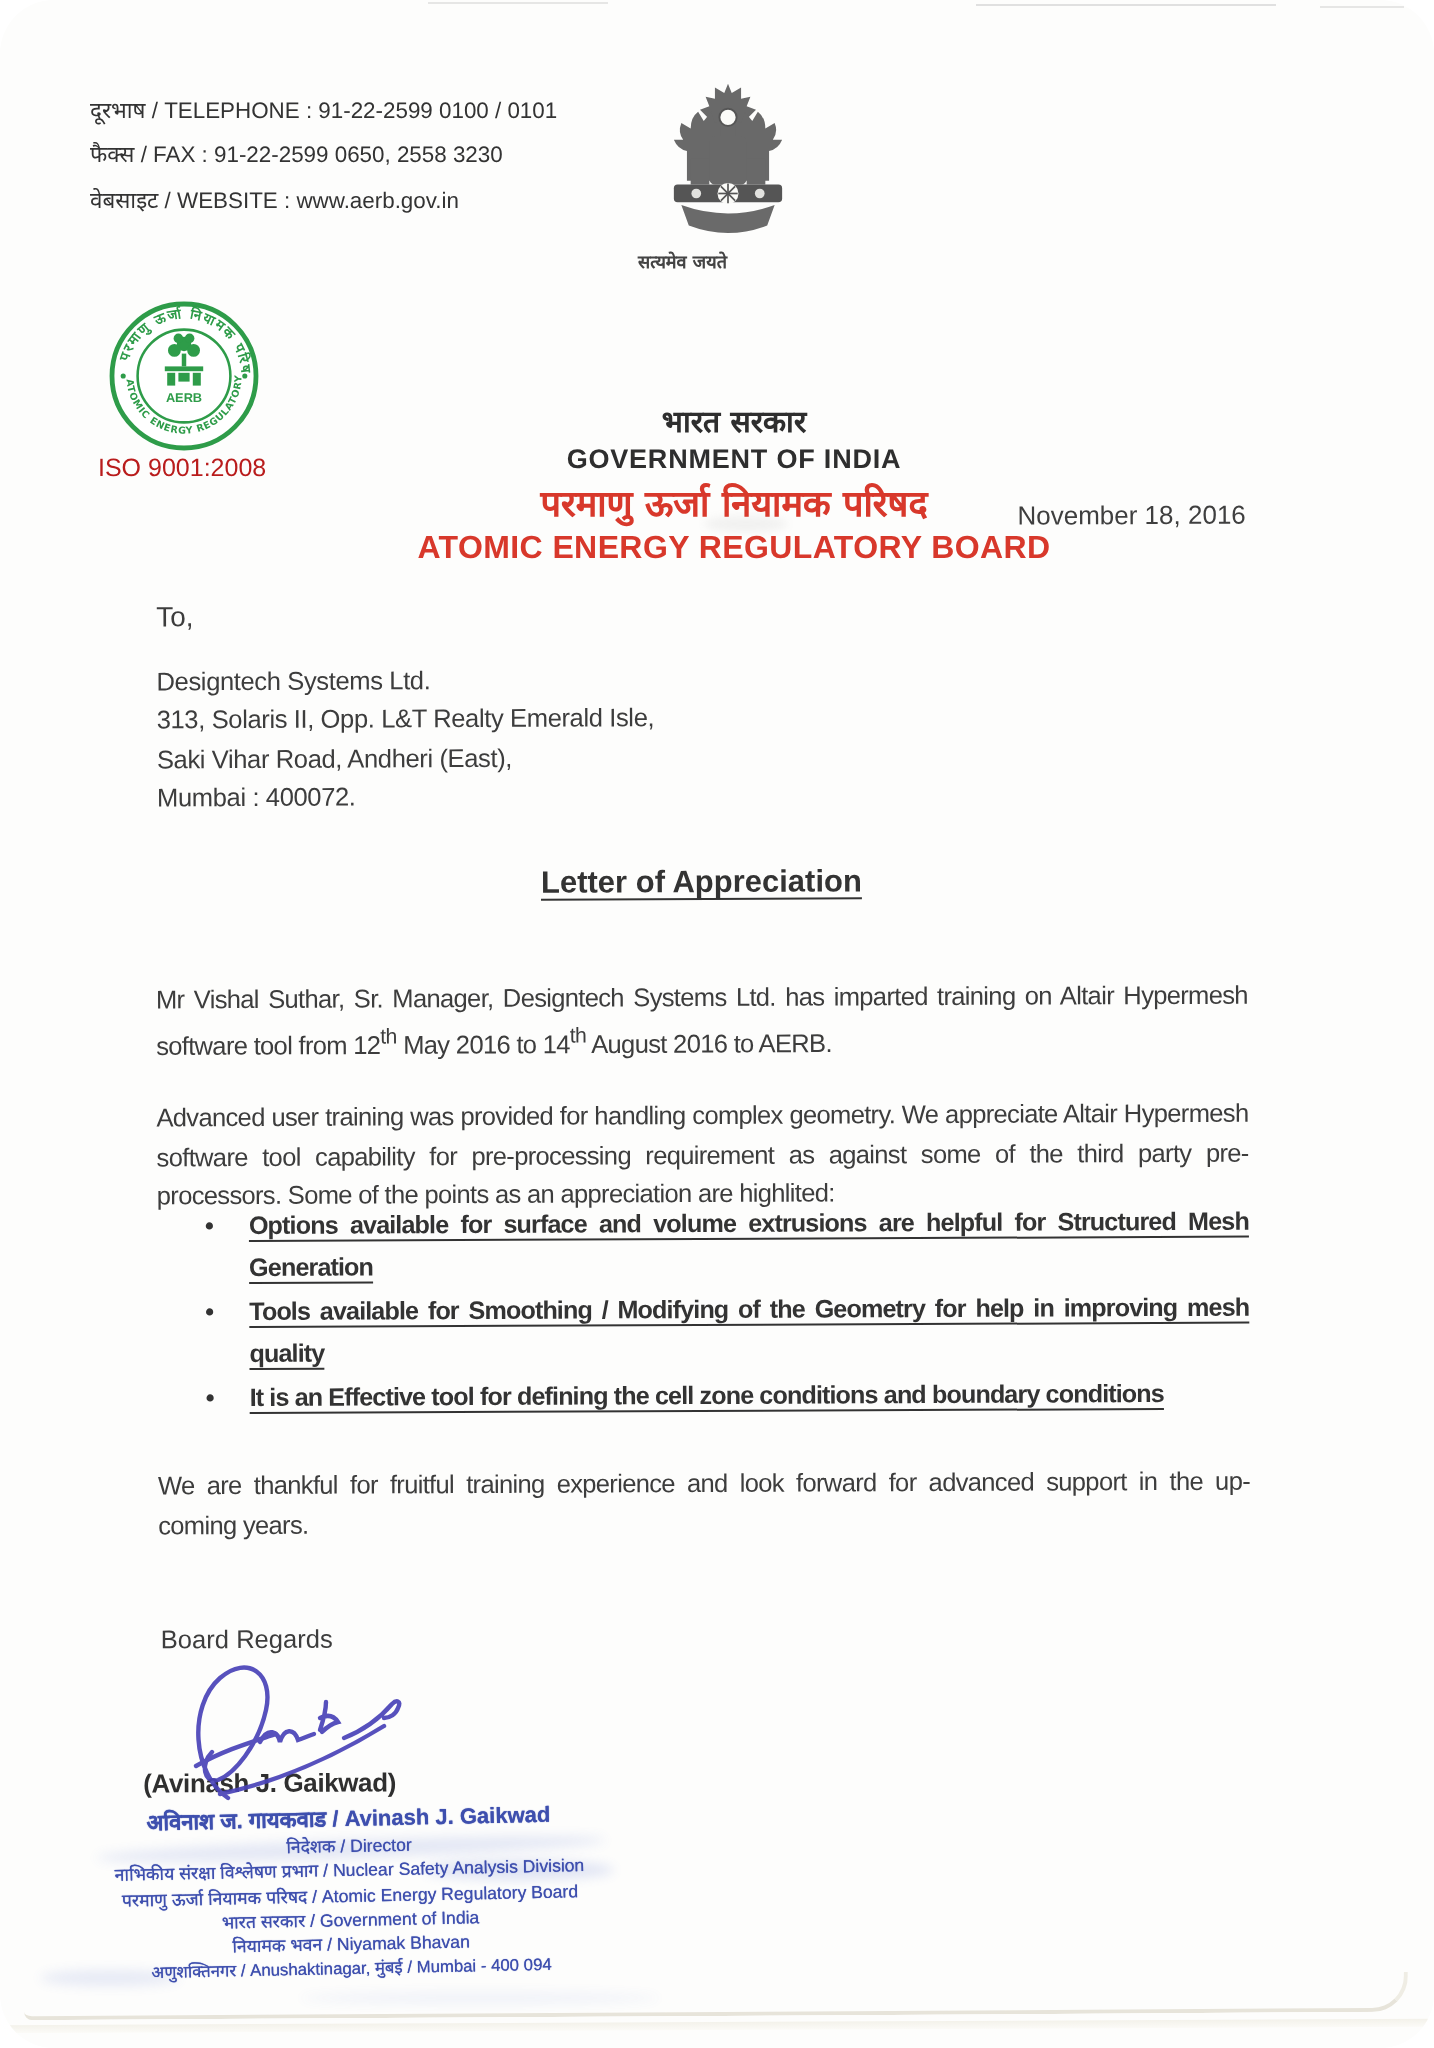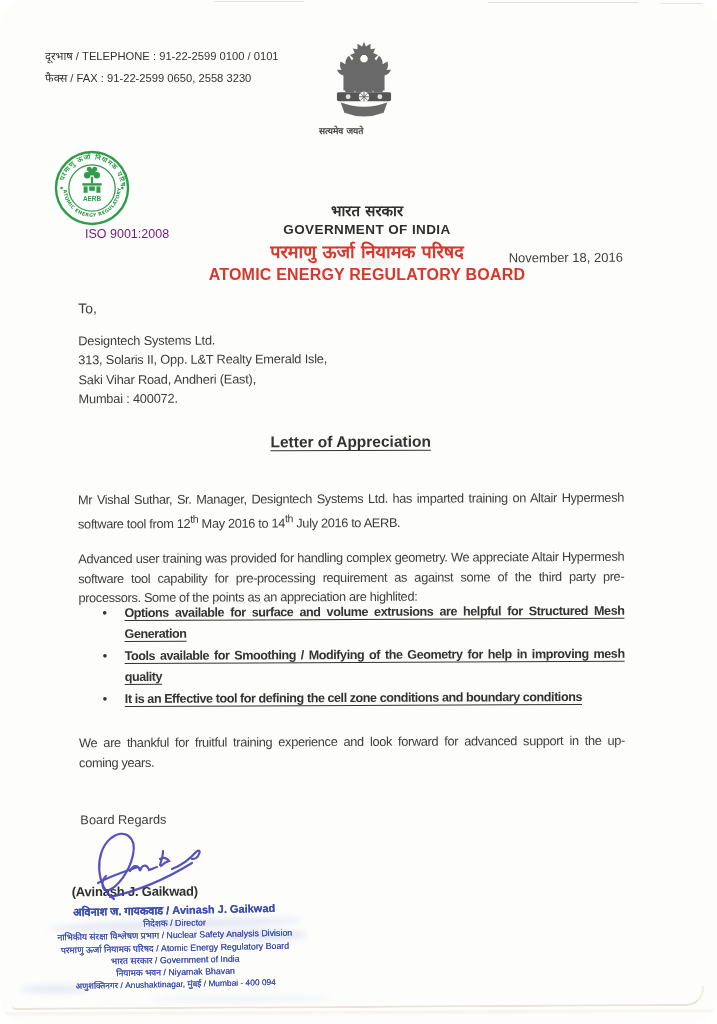--- a/index.html
+++ b/index.html
@@ -9,21 +9,21 @@
 
   
   .contact{left:45px;top:45px;font-size:11.2px;line-height:22.3px;color:#333;}
   .hq-address{right:17px;top:45px;font-size:11.2px;line-height:23.6px;text-align:right;color:#333;}
 
   .emblem{left:326px;top:40px;width:76px;height:84px;}
   .motto{left:319px;top:124px;width:92px;text-align:left;font-size:9px;color:#444;
          font-family:"DejaVu Sans",sans-serif;font-weight:bold;}
 
   .aerb-logo{left:52px;top:148px;width:80px;height:80px;}
-  .iso{left:49px;top:227px;font-size:12.5px;color:#701a75;margin-left:36px;}
+  .iso{left:49px;top:227px;font-size:12.5px;color:#b91c1c;}
 
   .org{left:167px;top:155px;width:400px;text-align:center;}
   .org-hindi-govt{font-size:15px;font-weight:bold;font-family:"DejaVu Sans",sans-serif;color:#2e2e2e;margin-top:45px;}
   .org-eng-govt{font-size:13.5px;font-weight:bold;letter-spacing:.4px;color:#2e2e2e;margin-top:2px;}
   .org-hindi-board{font-size:18px;font-weight:bold;font-family:"DejaVu Sans",sans-serif;color:#d8382b;margin-top:2px;}
   .org-eng-board{font-size:16px;font-weight:bold;letter-spacing:.2px;color:#d8382b;margin-top:3px;}
 
   
   .letter{left:78px;top:0;width:546px;transform:rotate(-0.25deg);}
   .date-line{position:absolute;top:251px;right:0;font-size:13px;color:#3f3f3f;}
@@ -73,20 +73,21 @@
 <div class="page">
 
   <div class="scan-mark abs" style="left:488px;top:2px;width:150px;opacity:.55"></div>
   <div class="scan-mark abs" style="left:214px;top:1px;width:90px;opacity:.45"></div>
   <div class="scan-mark abs" style="left:660px;top:3px;width:42px;opacity:.45"></div>
   <div class="date-smudge"></div>
 
   <div class="abs contact">
     <div>दूरभाष / TELEPHONE : 91-22-2599 0100 / 0101</div>
     <div>फैक्स / FAX : 91-22-2599 0650, 2558 3230</div>
+    <div>वेबसाइट / WEBSITE : www.aerb.gov.in</div>
   </div>
 
 
   <svg class="abs emblem" viewBox="0 0 72 90">
     <g fill="#555555" opacity="0.88">
       <path d="M36 2 l2 5 5-3 0 6 5-1-2 5 5 2-4 4 3 4-5 1 1 5-5-1-1 5-4-3-4 3-1-5-5 1 1-5-5-1 3-4-4-4 5-2-2-5 5 1 0-6 5 3 z"></path>
       <path d="M14 54 V38 q-5-1-7-6 l5 0 q-3-4-1-9 l5 3 q0-6 4-9 l3 5 4-5 2 6 3-2 v33 z"></path>
       <path d="M58 54 V38 q5-1 7-6 l-5 0 q3-4 1-9 l-5 3 q0-6-4-9 l-3 5-4-5-2 6-3-2 v33 z"></path>
       <rect x="26" y="30" width="20" height="26" rx="3"></rect>
       <rect x="16" y="42" width="10" height="14"></rect>
@@ -153,21 +154,21 @@
 
     <div class="recipient">
       <div>Designtech Systems Ltd.</div>
       <div>313, Solaris II, Opp. L&amp;T Realty Emerald Isle,</div>
       <div>Saki Vihar Road, Andheri (East),</div>
       <div>Mumbai : 400072.</div>
     </div>
 
     <div class="title">Letter of Appreciation</div>
 
-    <p class="para p1"><span>Mr Vishal Suthar, Sr. Manager, Designtech Systems Ltd. has imparted training on Altair Hypermesh software tool from 12</span><sup>th</sup><span> May 2016 to 14</span><sup>th</sup><span> July 2016 to AERB.</span></p>
+    <p class="para p1"><span>Mr Vishal Suthar, Sr. Manager, Designtech Systems Ltd. has imparted training on Altair Hypermesh software tool from 12</span><sup>th</sup><span> May 2016 to 14</span><sup>th</sup><span> August 2016 to AERB.</span></p>
 
     <p class="para p2">Advanced user training was provided for handling complex geometry. We appreciate Altair Hypermesh software tool capability for pre-processing requirement as against some of the third party pre-processors. Some of the points as an appreciation are highlited:</p>
 
     <ul class="bullets">
       <li><span class="bullet-dot">•</span><span class="bl-text">Options available for surface and volume extrusions are helpful for Structured Mesh Generation</span></li>
       <li><span class="bullet-dot">•</span><span class="bl-text">Tools available for Smoothing / Modifying of the Geometry for help in improving mesh quality</span></li>
       <li><span class="bullet-dot">•</span><span class="bl-text">It is an Effective tool for defining the cell zone conditions and boundary conditions</span></li>
     </ul>
 
     <p class="para closing">

